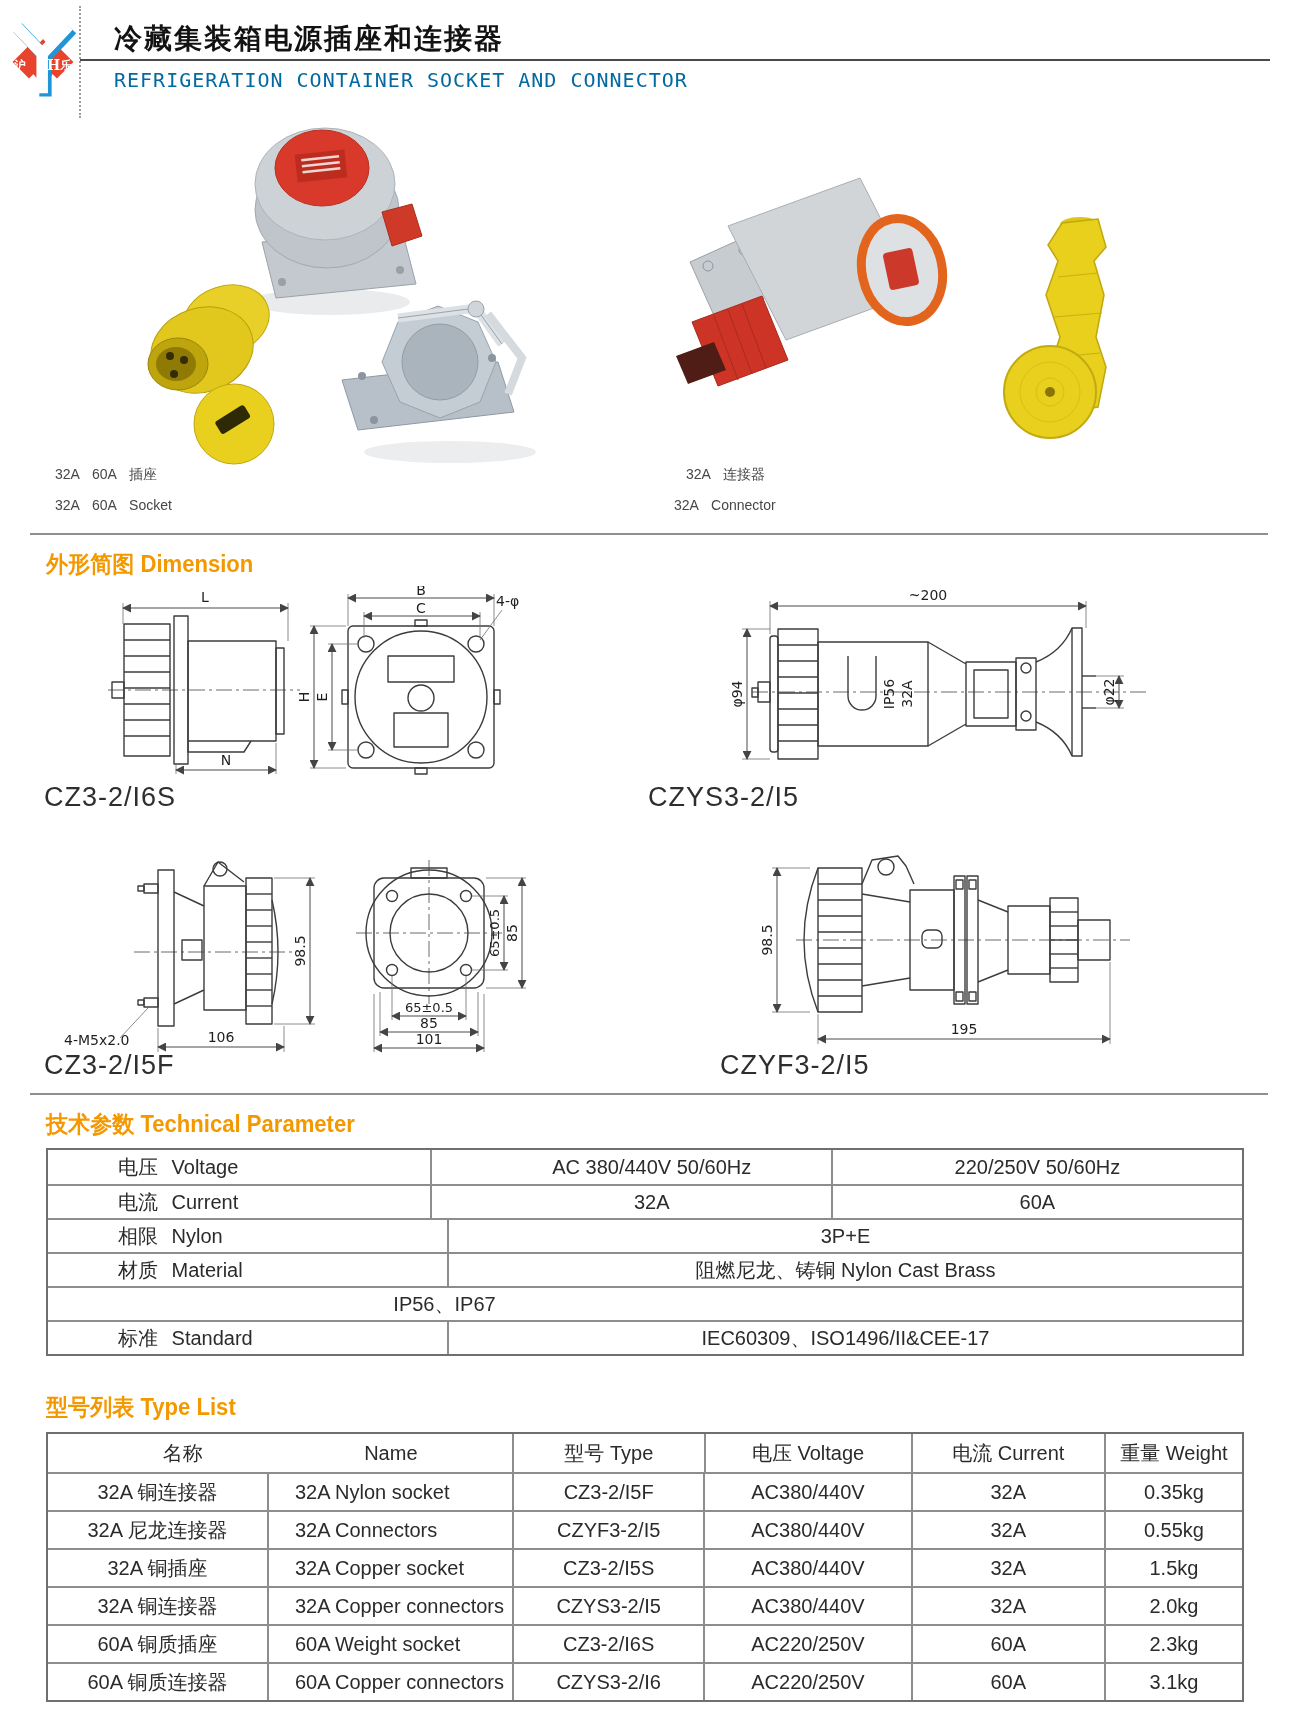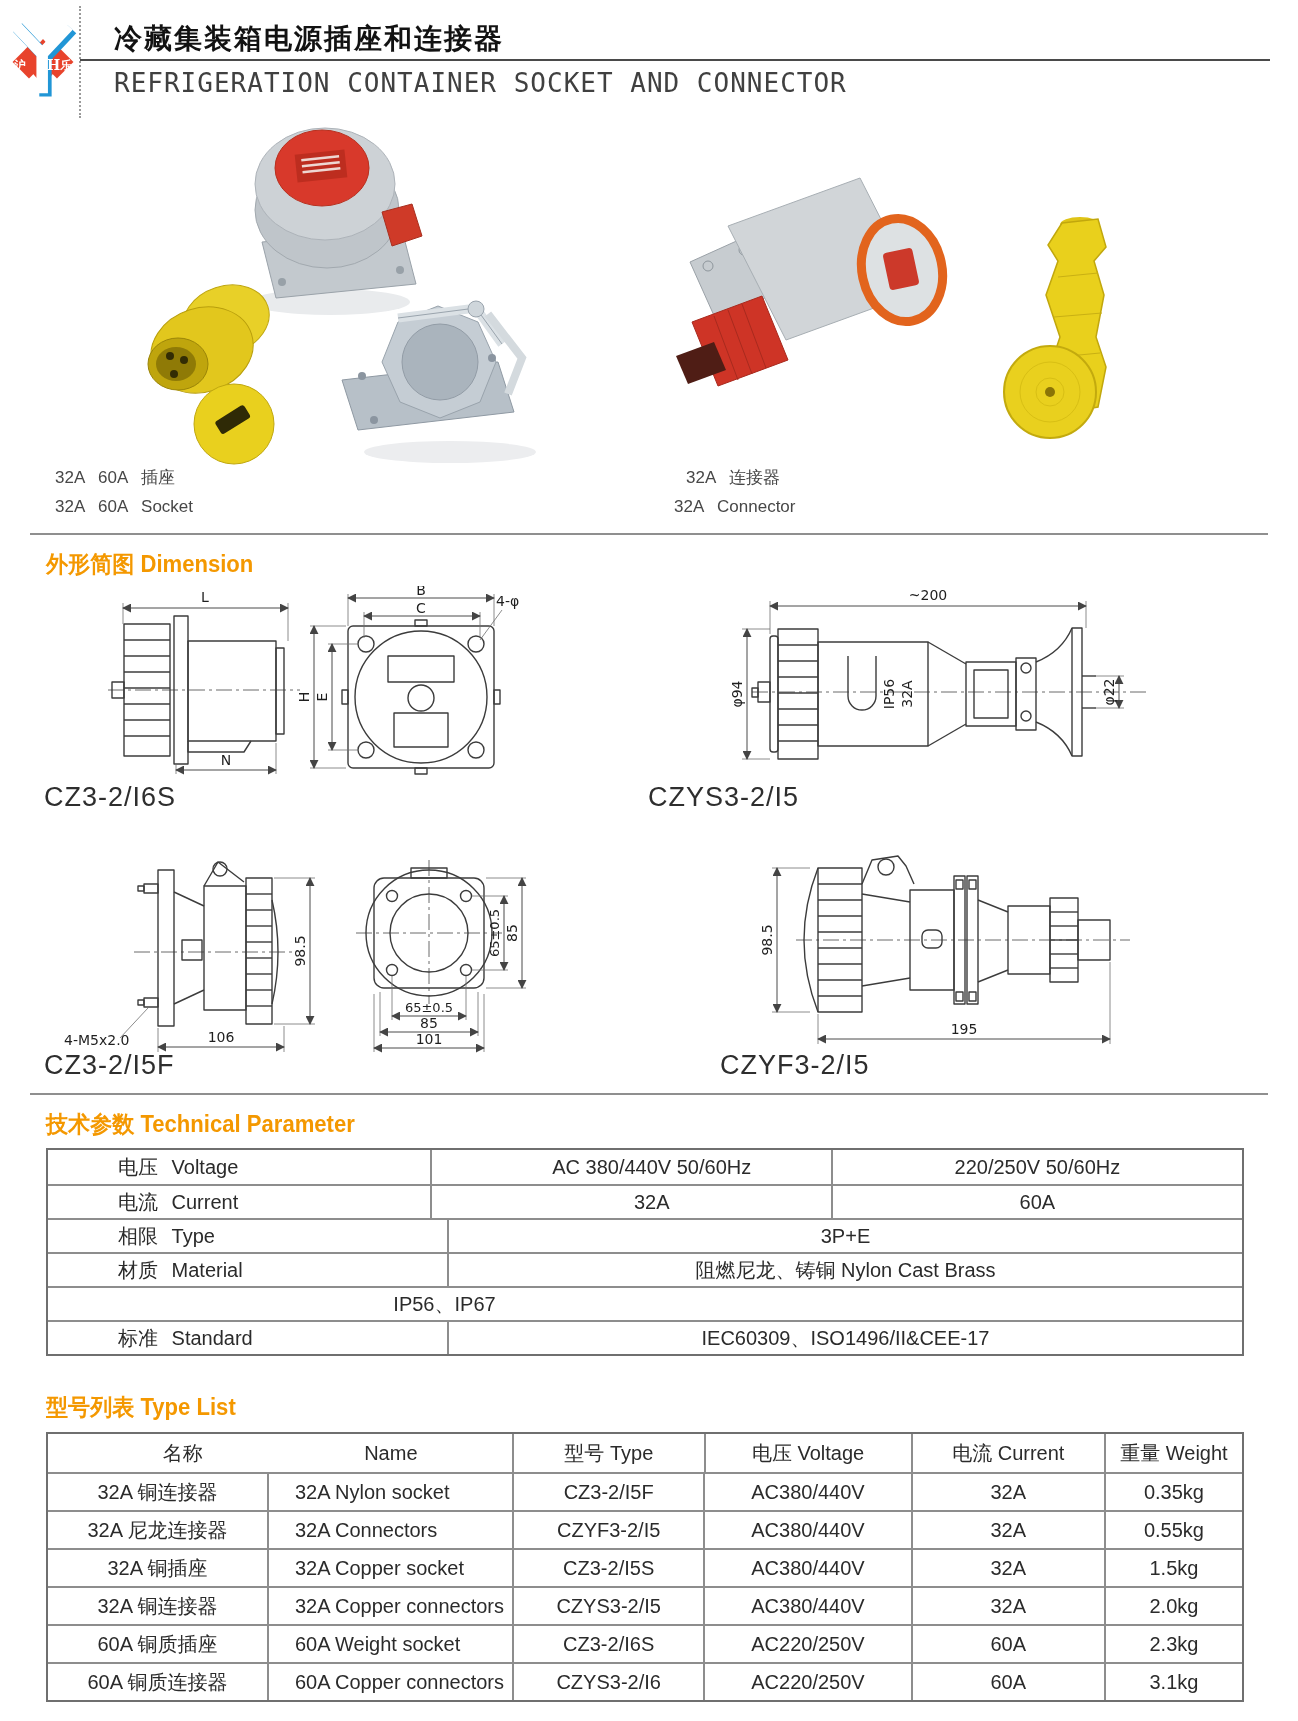--- a/index.html
+++ b/index.html
@@ -2,26 +2,26 @@
 <html><head>
 <meta charset="utf-8">
 <style>
   html,body{margin:0;padding:0;background:#fff;}
   #page{position:relative;width:1298px;height:1721px;background:#ffffff;overflow:hidden;
         font-family:"Liberation Sans","DejaVu Sans",sans-serif;color:#2b2b2b;}
   .abs{position:absolute;}
 
   
   .cn-title{font-size:28px;font-weight:bold;color:#121212;letter-spacing:2px;}
-  .en-title{font-family:"DejaVu Sans Mono","Liberation Mono",monospace;font-size:26px;color:#404040;letter-spacing:1px;}
+  .en-title{font-family:"DejaVu Sans Mono","Liberation Mono",monospace;font-size:20px;color:#0369a1;letter-spacing:1px;}
   .hdr-rule{background:#4a4a4a;height:2px;}
   .dot-sep{border-left:2px dotted #9a9a9a;width:0;}
 
   
-  .caption{font-size:17px;color:#474747;word-spacing:9px;}
+  .caption{font-size:14px;color:#474747;word-spacing:9px;}
   .rule{background:#8f8f8f;height:2px;}
 
   
   .sect{font-size:23px;font-weight:bold;color:#F49800;transform:scaleX(.96);transform-origin:left;}
 
   
   .model{font-size:27px;color:#2e2e2e;letter-spacing:1px;}
 
   
   .pt{fill:none;stroke:#3c3c3c;stroke-width:1.4;stroke-linejoin:round;}
@@ -411,21 +411,21 @@
       <div class="tcell tlabel">电压 Voltage</div>
       <div class="tcell tv1 mid">AC 380/440V 50/60Hz</div>
       <div class="tcell tv2">220/250V 50/60Hz</div>
     </div>
     <div class="trow">
       <div class="tcell tlabel">电流 Current</div>
       <div class="tcell tv1 mid">32A</div>
       <div class="tcell tv2">60A</div>
     </div>
     <div class="trow">
-      <div class="tcell tlabel">相限 Type</div>
+      <div class="tcell tlabel">相限 Nylon</div>
       <div class="tcell tspan">3P+E</div>
     </div>
     <div class="trow">
       <div class="tcell tlabel">材质 Material</div>
       <div class="tcell tspan">阻燃尼龙、铸铜 Nylon Cast Brass</div>
     </div>
     <div class="trow">
       <div class="tcell tspan">IP56、IP67</div>
     </div>
     <div class="trow">

